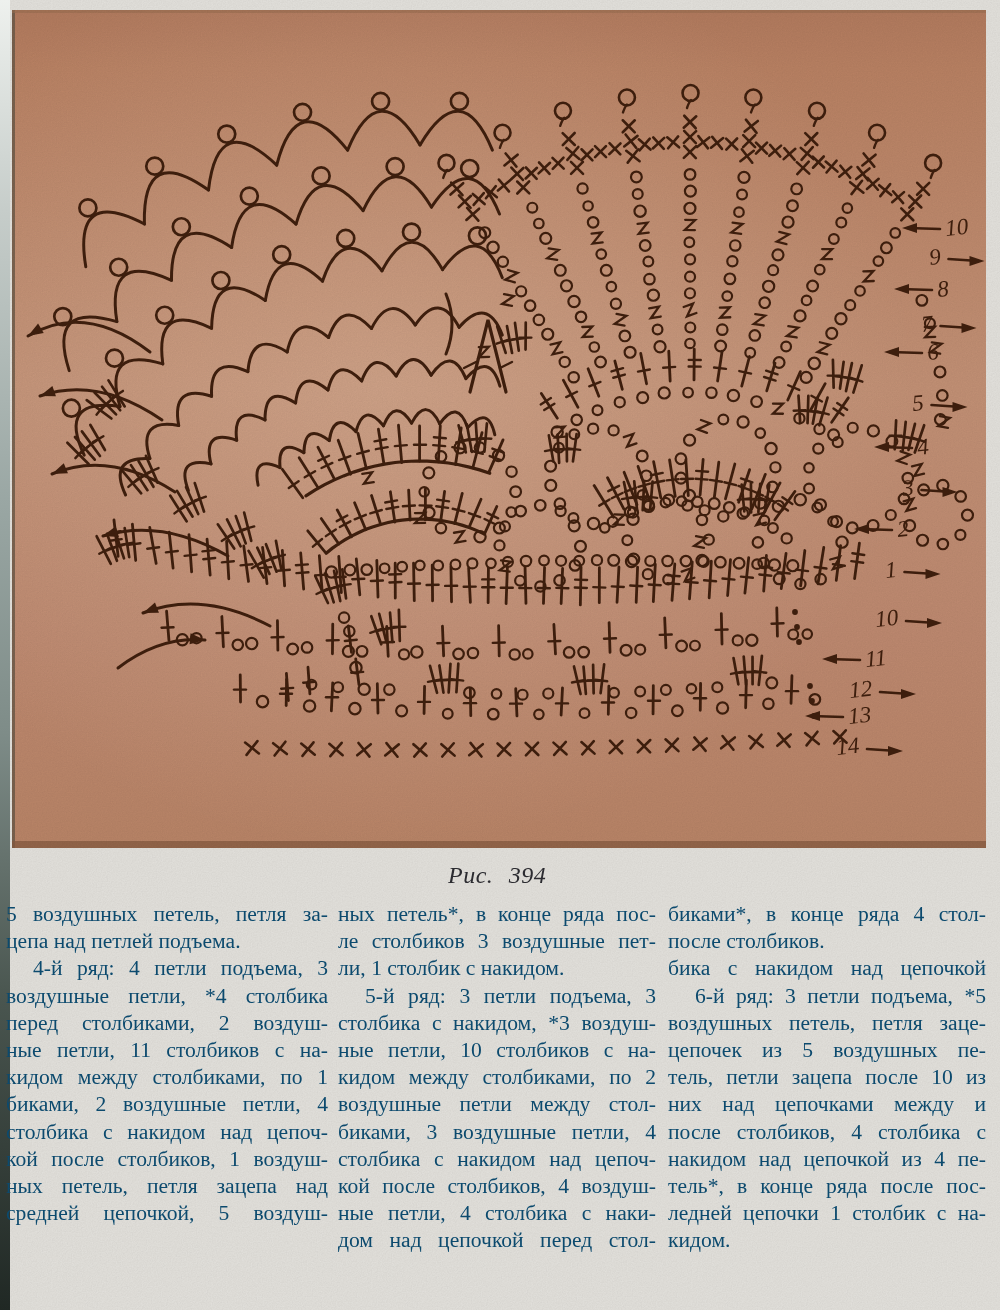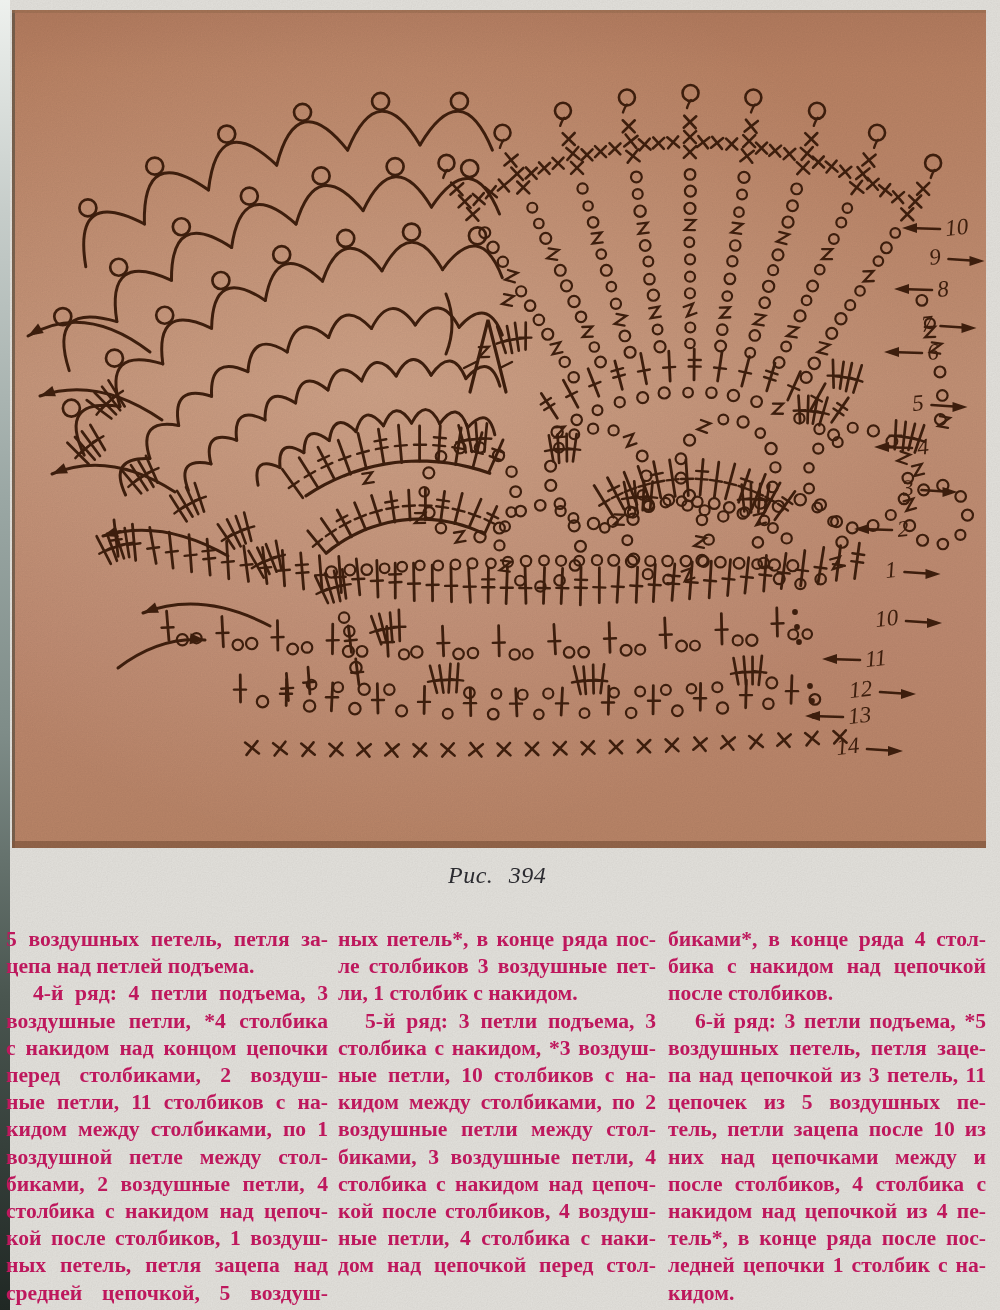--- a/index.html
+++ b/index.html
@@ -4,21 +4,21 @@
 <style>
   html,body{margin:0;padding:0;}
   body{width:1000px;height:1310px;position:relative;background:#e9e7e2;
        font-family:"Liberation Serif","DejaVu Serif",serif;overflow:hidden;}
   #page{position:absolute;inset:0;}
   #edge-strip{position:absolute;left:0;top:0;width:10px;height:1310px;
     background:linear-gradient(180deg,#eef1ee 0%,#c6cdca 16%,#9aa7a4 38%,#7e8c88 56%,#4a5650 76%,#202824 100%);}
   #diagram-svg{position:absolute;left:0;top:0;pointer-events:none;}
   #caption{position:absolute;left:448px;top:862px;font-style:italic;font-size:24px;
     color:#2b2b30;word-spacing:9px;letter-spacing:0.5px;}
-  .col{position:absolute;top:926px;font-size:21.6px;line-height:27.2px;color:#be185d;font-weight:bold;}
+  .col{position:absolute;top:901px;font-size:21.6px;line-height:27.2px;color:#0c4a6e;}
   #col-0{left:6px;width:322px;}
   #col-1{left:338px;width:318px;}
   #col-2{left:668px;width:318px;}
   .line{text-align:justify;text-align-last:justify;}
   .line.end{text-align-last:left;}
   .line.indent{text-indent:27px;}
 </style>
 </head>
 <body>
 
@@ -1366,25 +1366,23 @@
       <rect x="0" y="0" width="1000" height="1310" filter="url(#grain)" opacity="0.07"></rect>
     </svg>
   <div id="edge-strip"></div>
   <div id="caption">Рис. 394</div>
   <div id="columns">
     <div class="col" id="col-0">
         <div class="line">5 воздушных петель, петля за-</div>
         <div class="line end">цепа над петлей подъема.</div>
         <div class="line indent">4-й ряд: 4 петли подъема, 3</div>
         <div class="line">воздушные петли, *4 столбика</div>
-        <div class="line">с накидом над концом цепочки</div>
         <div class="line">перед столбиками, 2 воздуш-</div>
         <div class="line">ные петли, 11 столбиков с на-</div>
         <div class="line">кидом между столбиками, по 1</div>
-        <div class="line">воздушной петле между стол-</div>
         <div class="line">биками, 2 воздушные петли, 4</div>
         <div class="line">столбика с накидом над цепоч-</div>
         <div class="line">кой после столбиков, 1 воздуш-</div>
         <div class="line">ных петель, петля зацепа над</div>
         <div class="line">средней цепочкой, 5 воздуш-</div>
       </div>
     <div class="col" id="col-1">
         <div class="line">ных петель*, в конце ряда пос-</div>
         <div class="line">ле столбиков 3 воздушные пет-</div>
         <div class="line end">ли, 1 столбик с накидом.</div>
@@ -1394,25 +1392,24 @@
         <div class="line">кидом между столбиками, по 2</div>
         <div class="line">воздушные петли между стол-</div>
         <div class="line">биками, 3 воздушные петли, 4</div>
         <div class="line">столбика с накидом над цепоч-</div>
         <div class="line">кой после столбиков, 4 воздуш-</div>
         <div class="line">ные петли, 4 столбика с наки-</div>
         <div class="line">дом над цепочкой перед стол-</div>
       </div>
     <div class="col" id="col-2">
         <div class="line">биками*, в конце ряда 4 стол-</div>
+        <div class="line end">после столбиков.</div>
         <div class="line">бика с накидом над цепочкой</div>
-        <div class="line end">после столбиков.</div>
         <div class="line indent">6-й ряд: 3 петли подъема, *5</div>
         <div class="line">воздушных петель, петля заце-</div>
-        <div class="line">па над цепочкой из 3 петель, 11</div>
         <div class="line">цепочек из 5 воздушных пе-</div>
         <div class="line">тель, петли зацепа после 10 из</div>
         <div class="line">них над цепочками между и</div>
         <div class="line">после столбиков, 4 столбика с</div>
         <div class="line">накидом над цепочкой из 4 пе-</div>
         <div class="line">тель*, в конце ряда после пос-</div>
         <div class="line">ледней цепочки 1 столбик с на-</div>
         <div class="line">кидом.</div>
       </div>
   </div>

